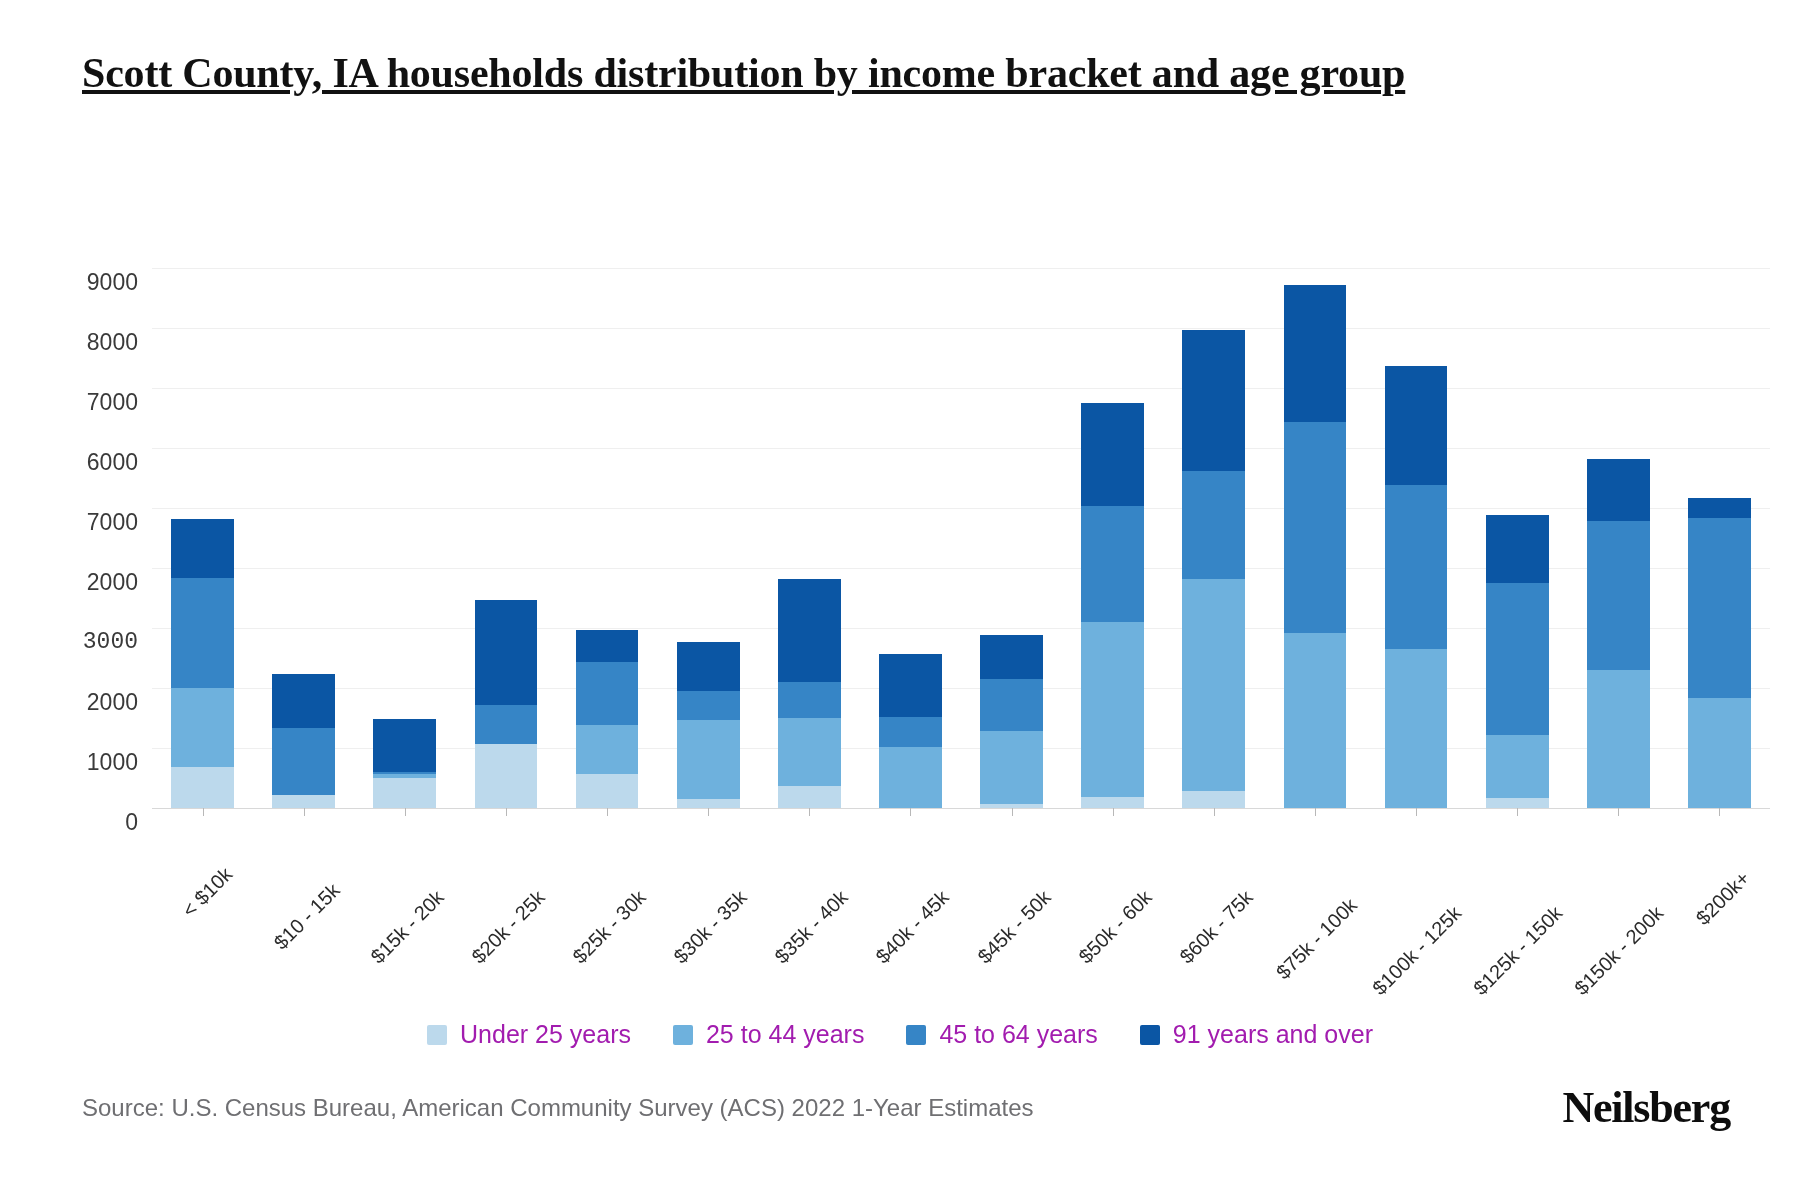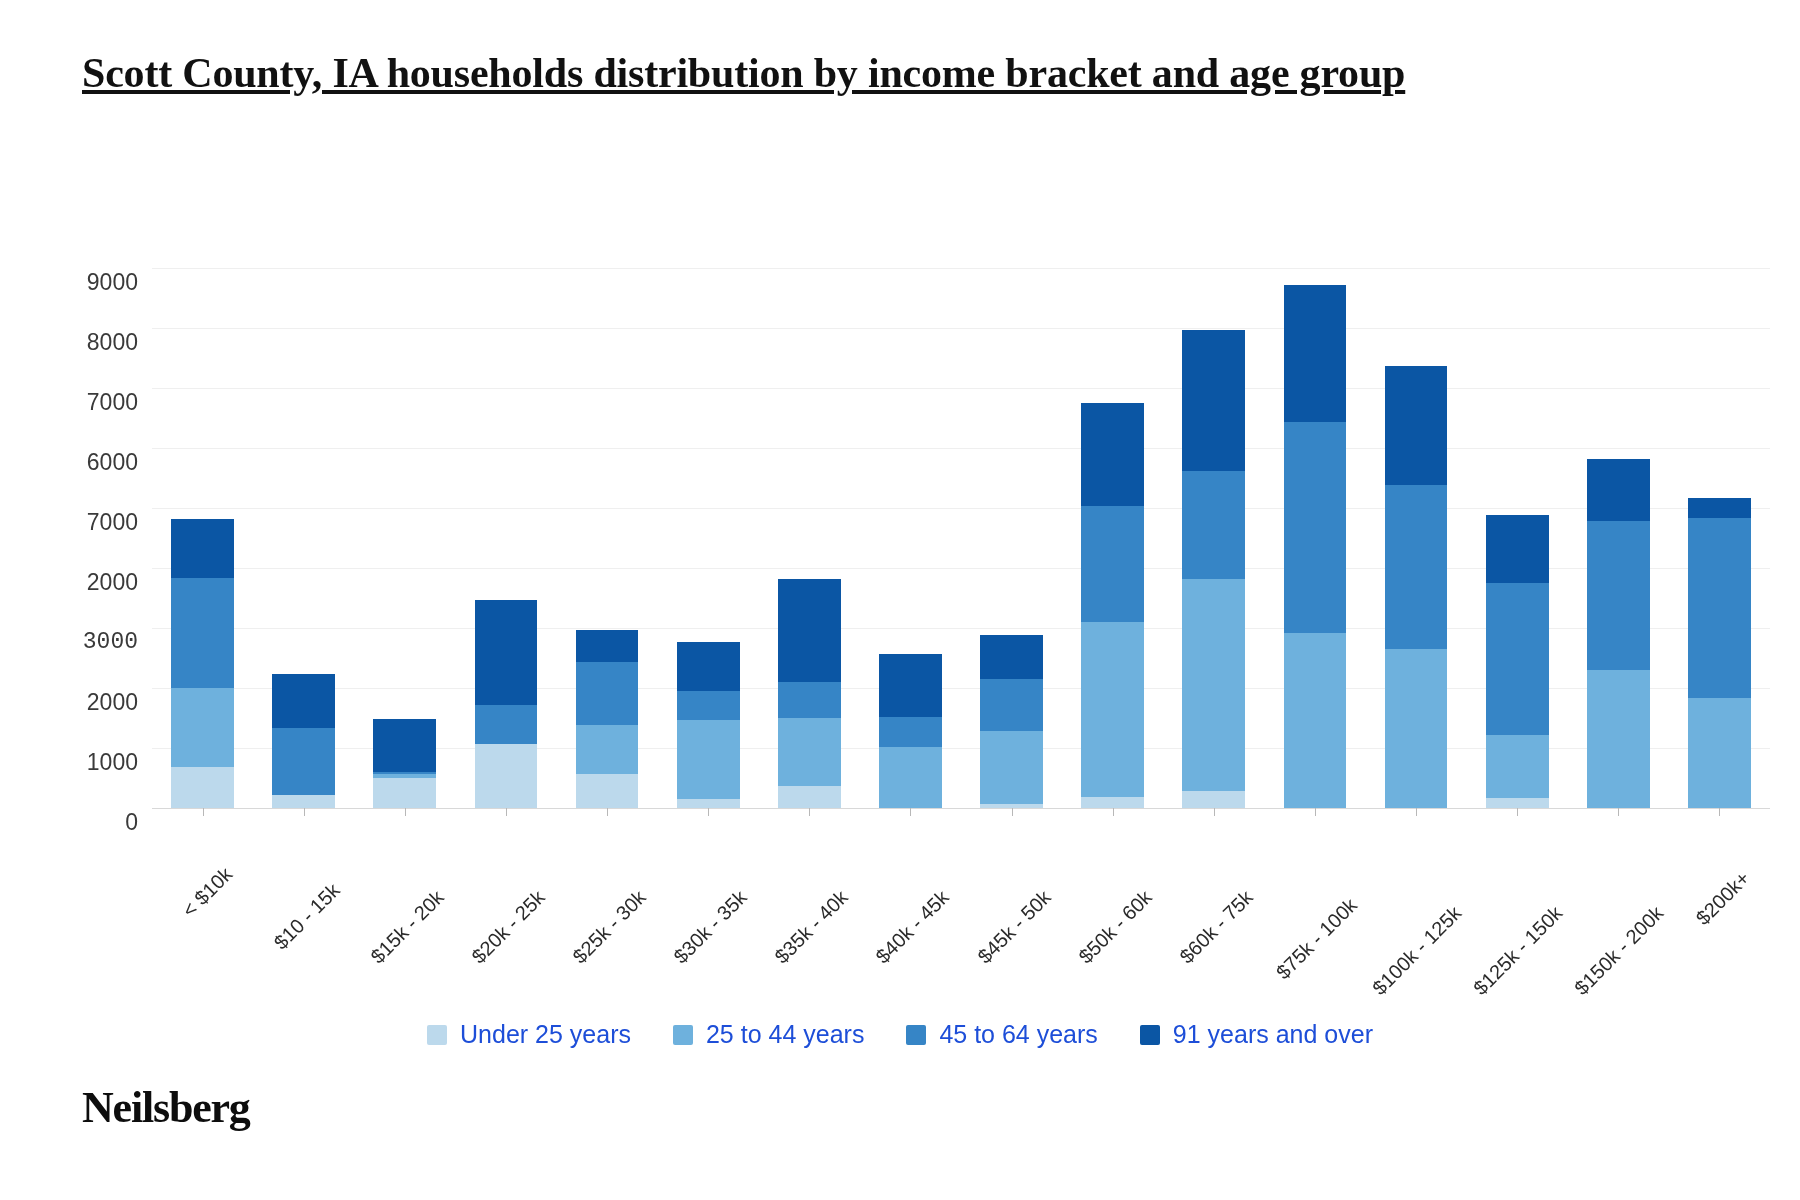--- a/index.html
+++ b/index.html
@@ -174,21 +174,21 @@
     gap: 13px;
   }
   .legend-swatch {
     width: 20px;
     height: 20px;
     border-radius: 2px;
     display: block;
   }
   .legend-label {
     font-size: 25px;
-    color: #1d4ed8;
+    color: #a21caf;
     font-family: "Liberation Sans", sans-serif;
     white-space: nowrap;
   }
 
   
   .footer {
     position: absolute;
     left: 82px;
     right: 70px;
     top: 1082px;
@@ -448,16 +448,17 @@
         <span class="legend-swatch" style="background: rgb(54, 133, 198);"></span>
         <span class="legend-label">45 to 64 years</span>
       </div>
       <div class="legend-item">
         <span class="legend-swatch" style="background: rgb(11, 86, 164);"></span>
         <span class="legend-label">91 years and over</span>
       </div>
     </div>
 
   <div class="footer">
+    <div class="source-text">Source: U.S. Census Bureau, American Community Survey (ACS) 2022 1-Year Estimates</div>
     <div class="brand">Neilsberg</div>
   </div>
 
 </div>
 
 </body></html>

